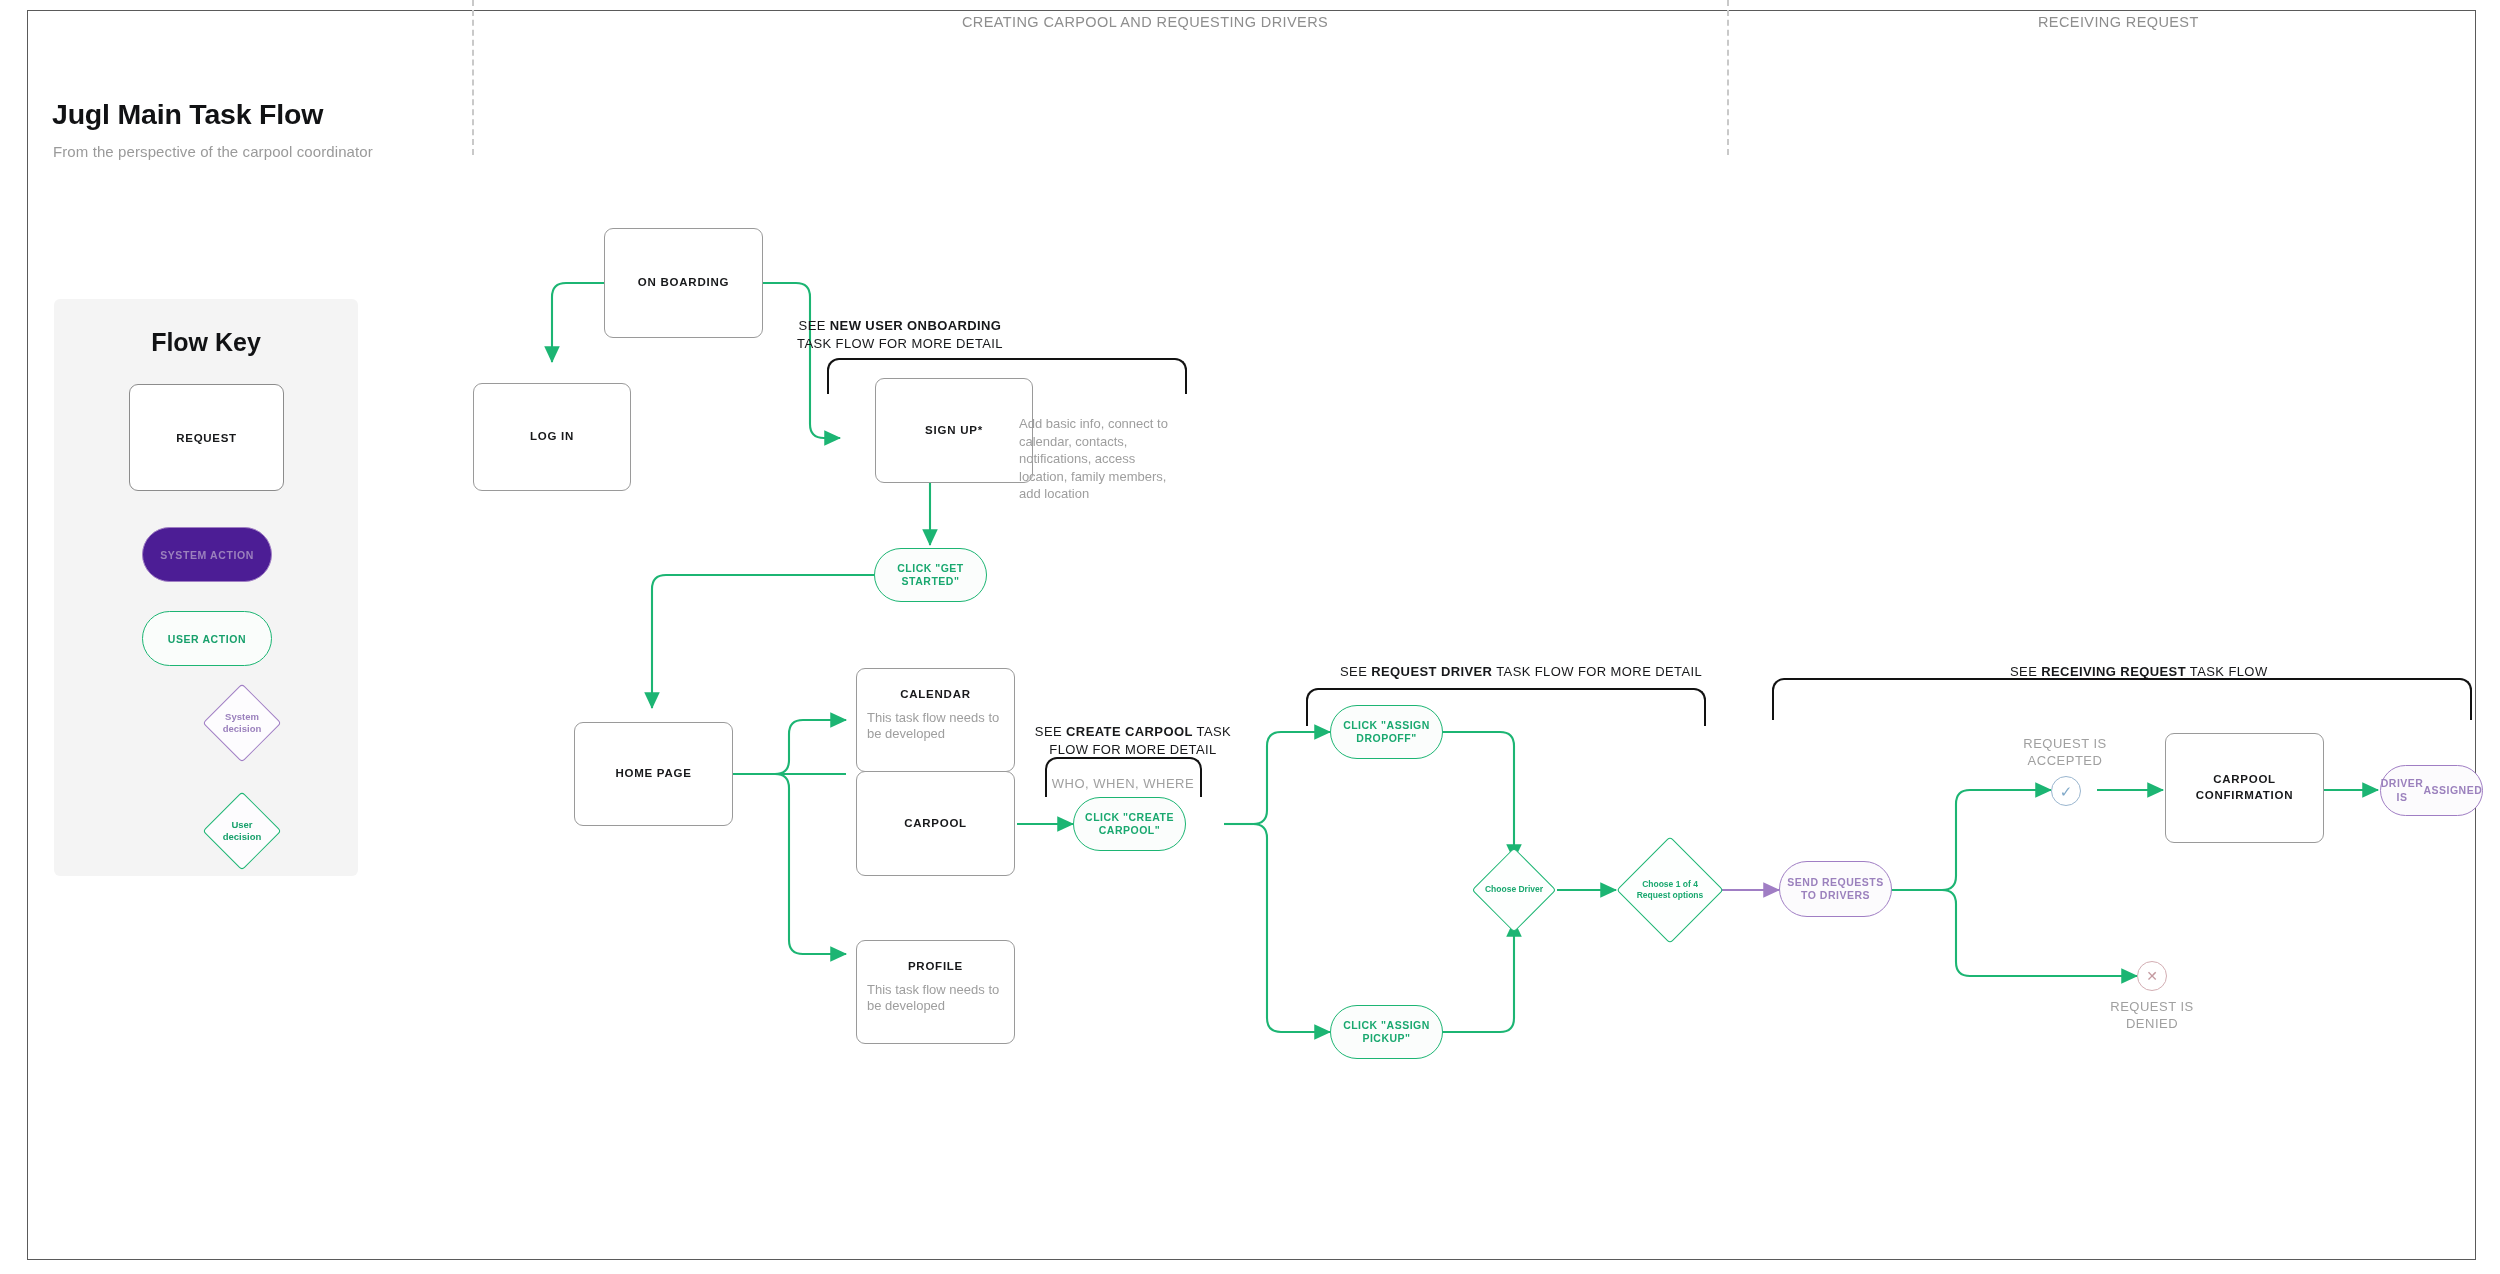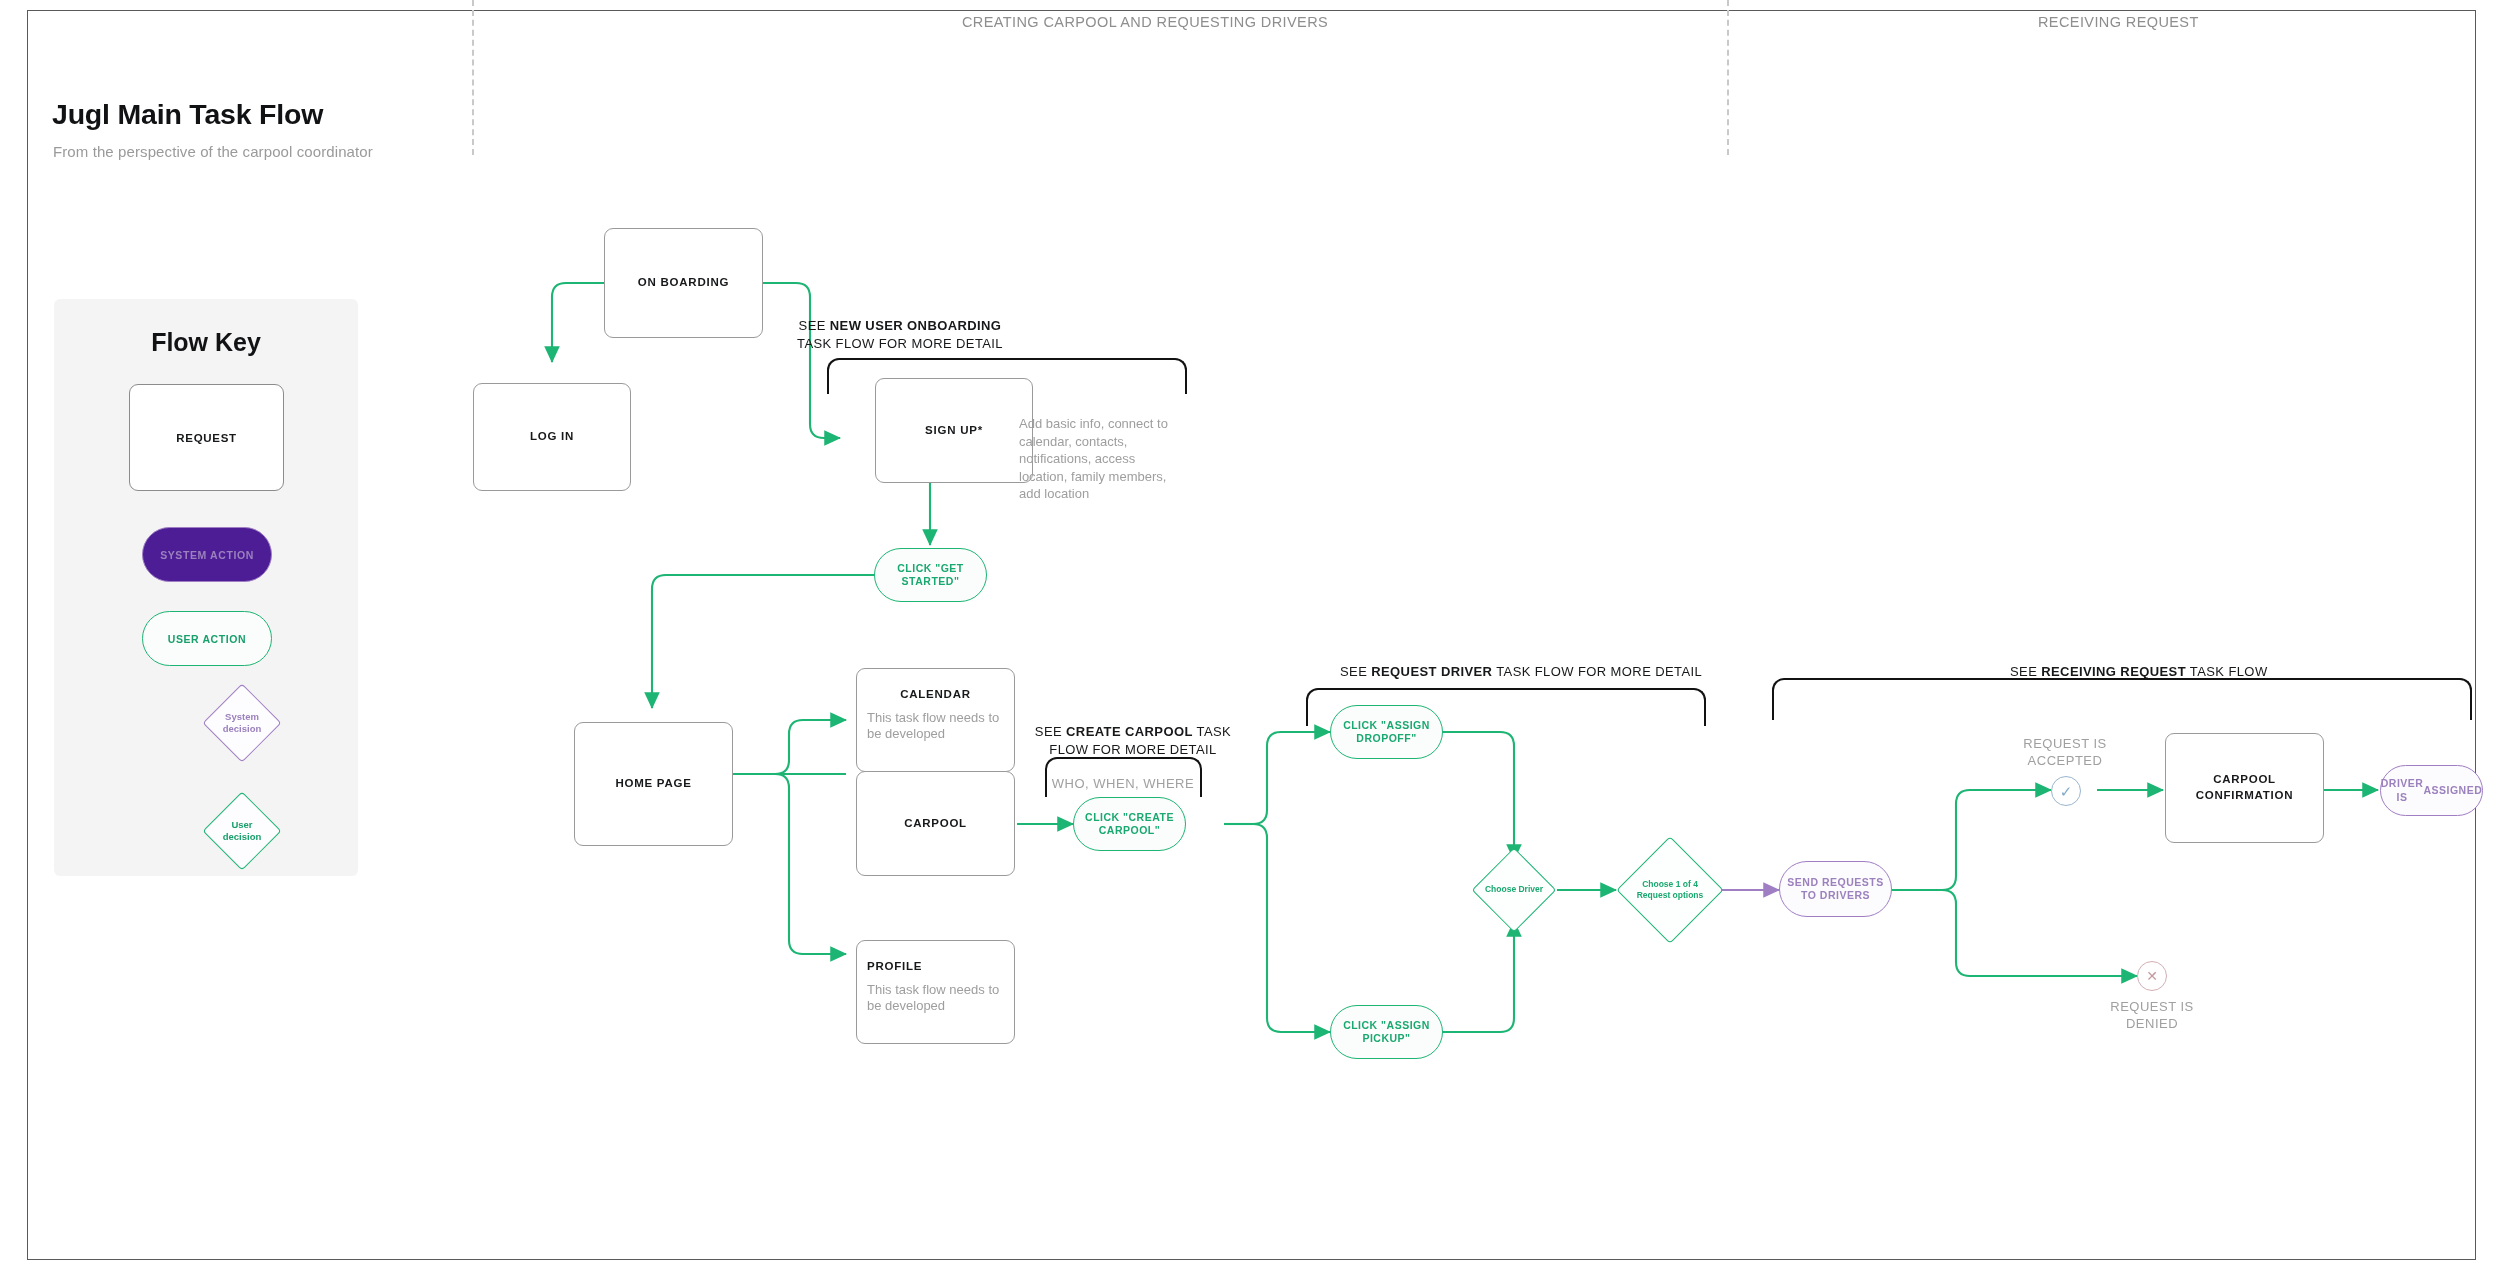--- a/index.html
+++ b/index.html
@@ -259,34 +259,34 @@
   <div class="node screen-box" style="left:851px; top:378px; width:158px; height:105px;margin-left:24px;">
     <div class="t">SIGN UP*</div>
   </div>
   <div style="position:absolute; left:1019px; top:390px; width:165px; font-size:13px; color:#9e9e9e; line-height:1.35;margin-top:25px;">Add basic info, connect to calendar, contacts, notifications, access location, family members, add location</div>
 
   <div class="node pill green" style="left:874px; top:548px; width:113px; height:54px; flex-direction:column;">
     <span>CLICK "GET</span>
     <span>STARTED"</span>
   </div>
 
-  <div class="node screen-box" style="left:574px; top:722px; width:159px; height:124px;">
+  <div class="node screen-box" style="left:574px; top:722px; width:159px; height:104px;">
     <div class="t">HOME PAGE</div>
   </div>
 
   <div class="node screen-box" style="left:856px; top:668px; width:159px; height:104px; align-items:stretch; justify-content:flex-start; padding-top:18px;">
     <div class="t">CALENDAR</div>
     <div class="d">This task flow needs to be developed</div>
   </div>
 
   <div class="node screen-box" style="left:856px; top:771px; width:159px; height:105px;">
     <div class="t">CARPOOL</div>
   </div>
 
-  <div class="node screen-box" style="left:856px; top:940px; width:159px; height:104px; align-items:flex-start; justify-content:flex-start; padding-top:18px;">
+  <div class="node screen-box" style="left:856px; top:940px; width:159px; height:104px; align-items:center; justify-content:flex-start; padding-top:18px;">
     <div class="t">PROFILE</div>
     <div class="d">This task flow needs to be developed</div>
   </div>
 
   <div class="anno center" style="left:1133px; top:723px; transform:translateX(-50%); width:300px;">
     <span>SEE </span><b>CREATE CARPOOL</b><span> TASK</span><br>
     <span>FLOW FOR MORE DETAIL</span>
   </div>
   <div class="bracket" style="left:1045px; top:757px; width:157px; height:40px;"></div>
   <div class="small-gray" style="left:1123px; top:776px; transform:translateX(-50%);">WHO, WHEN, WHERE</div>

